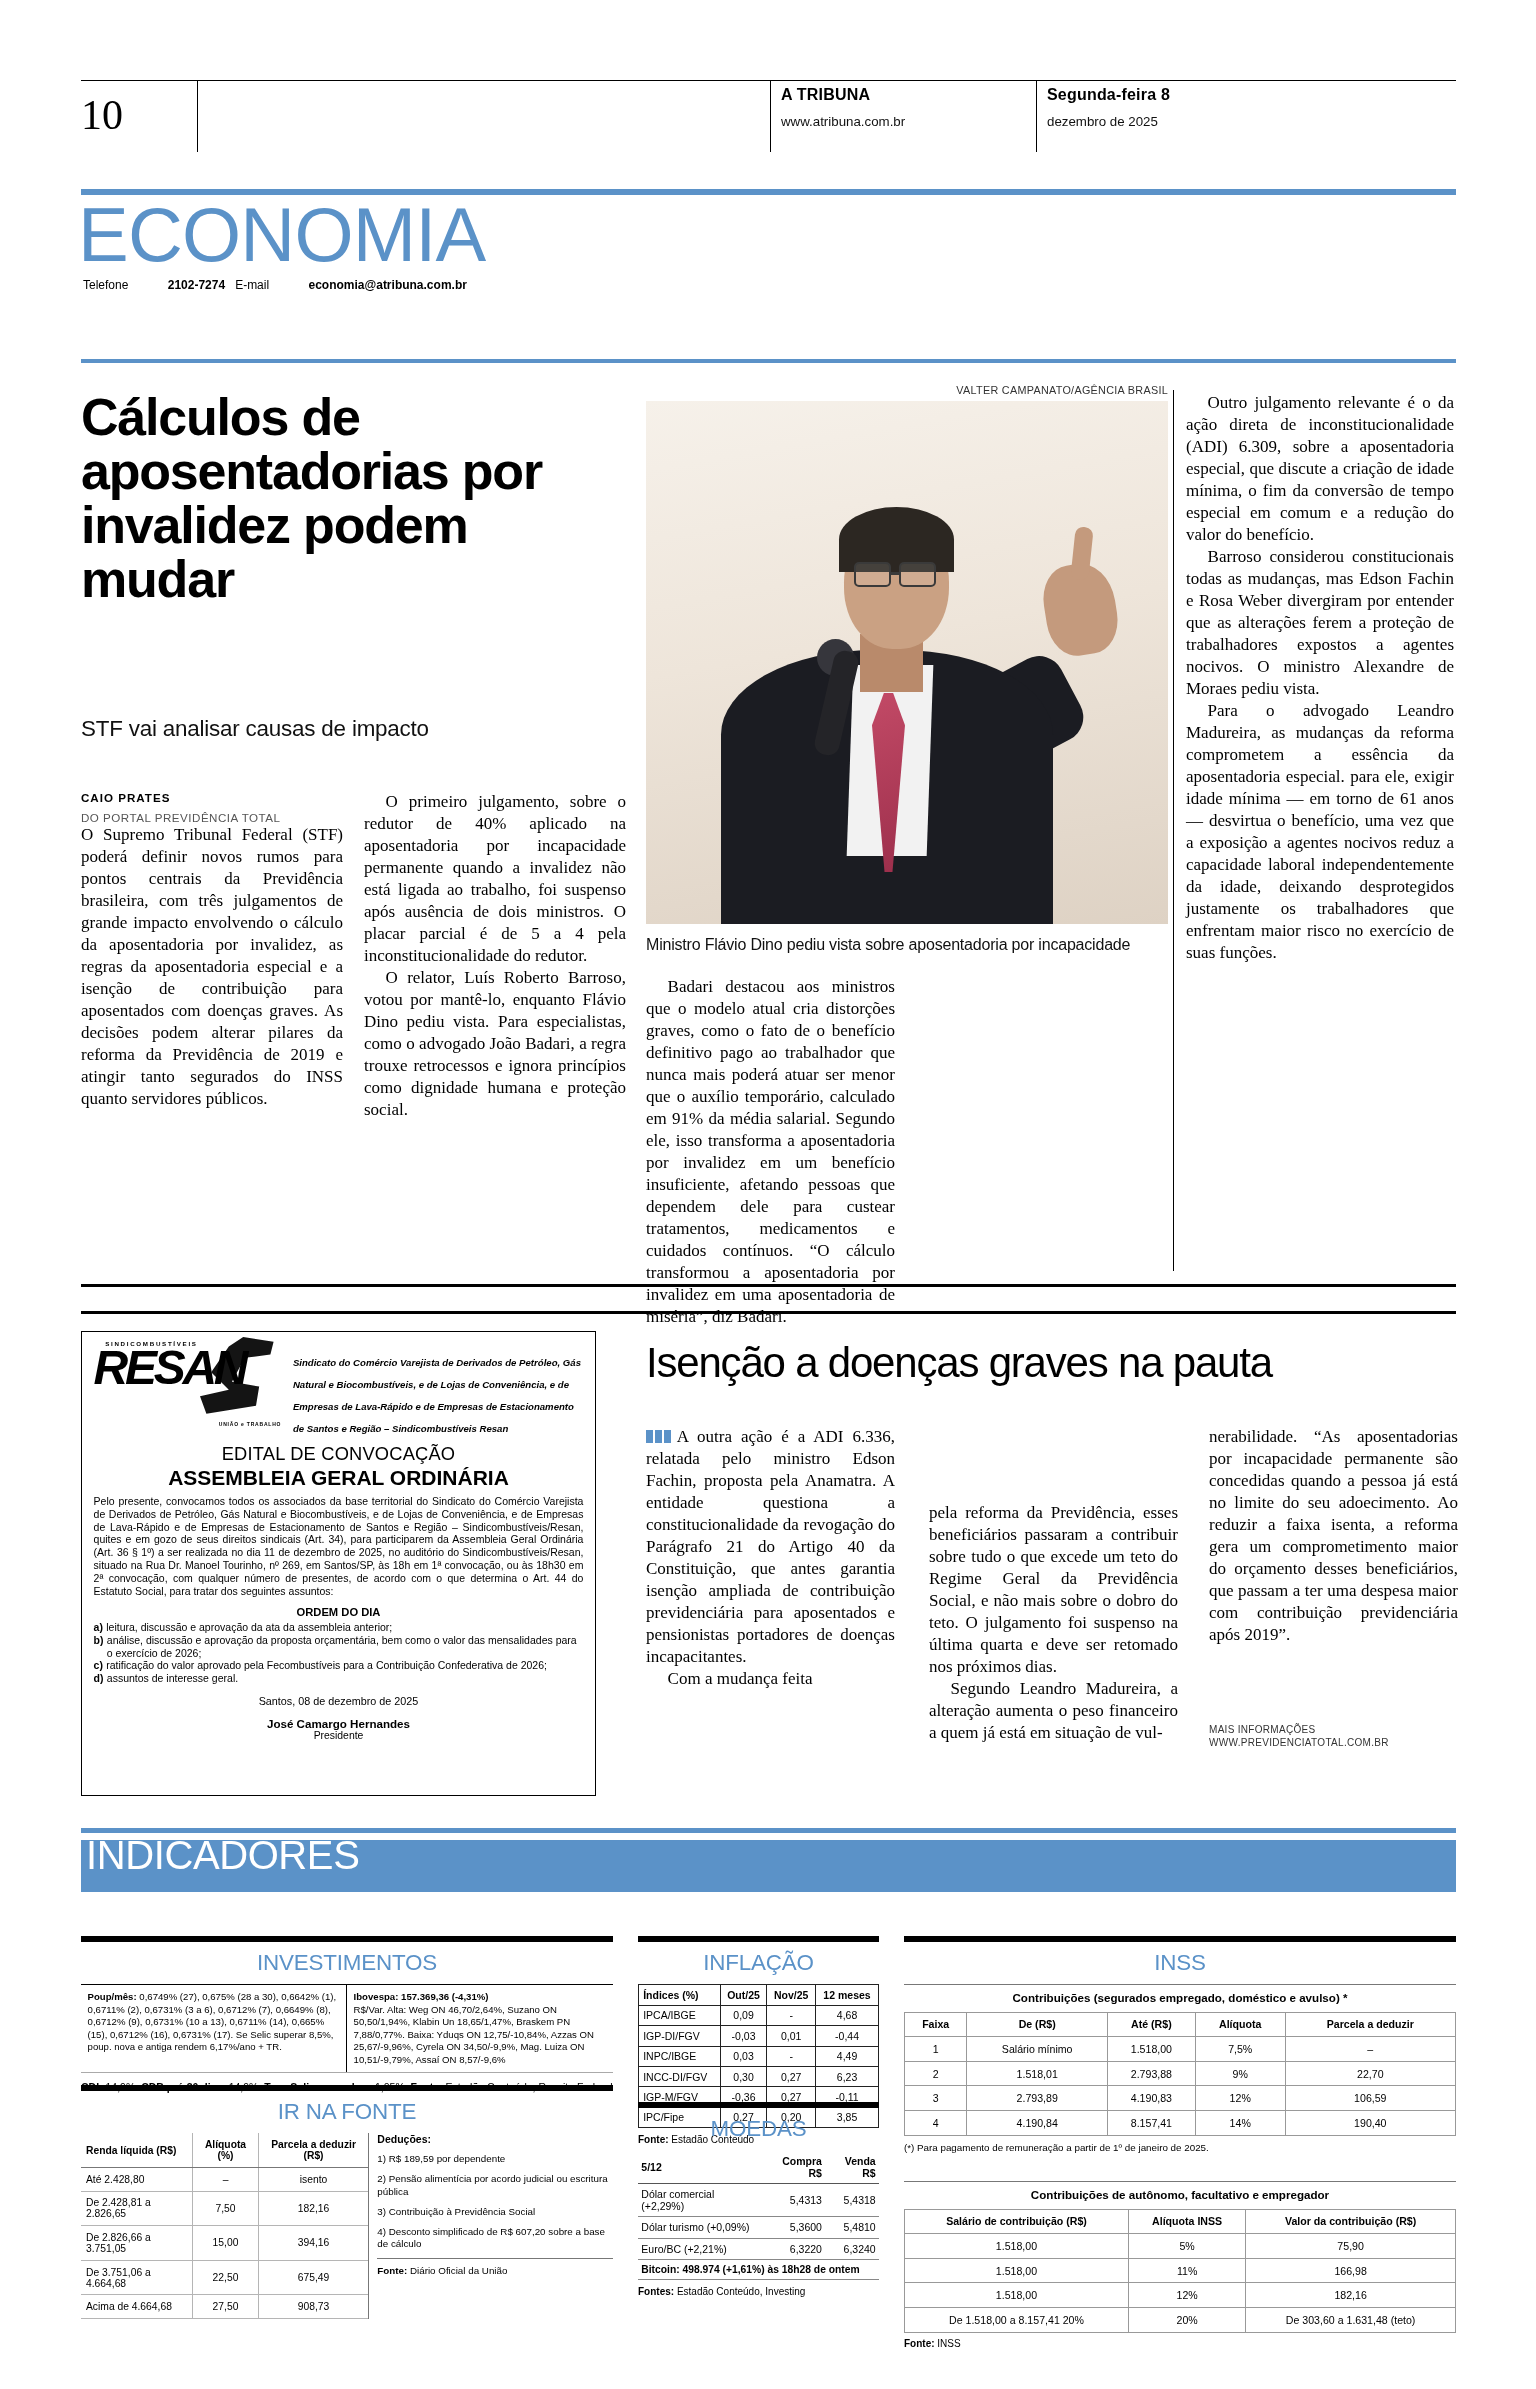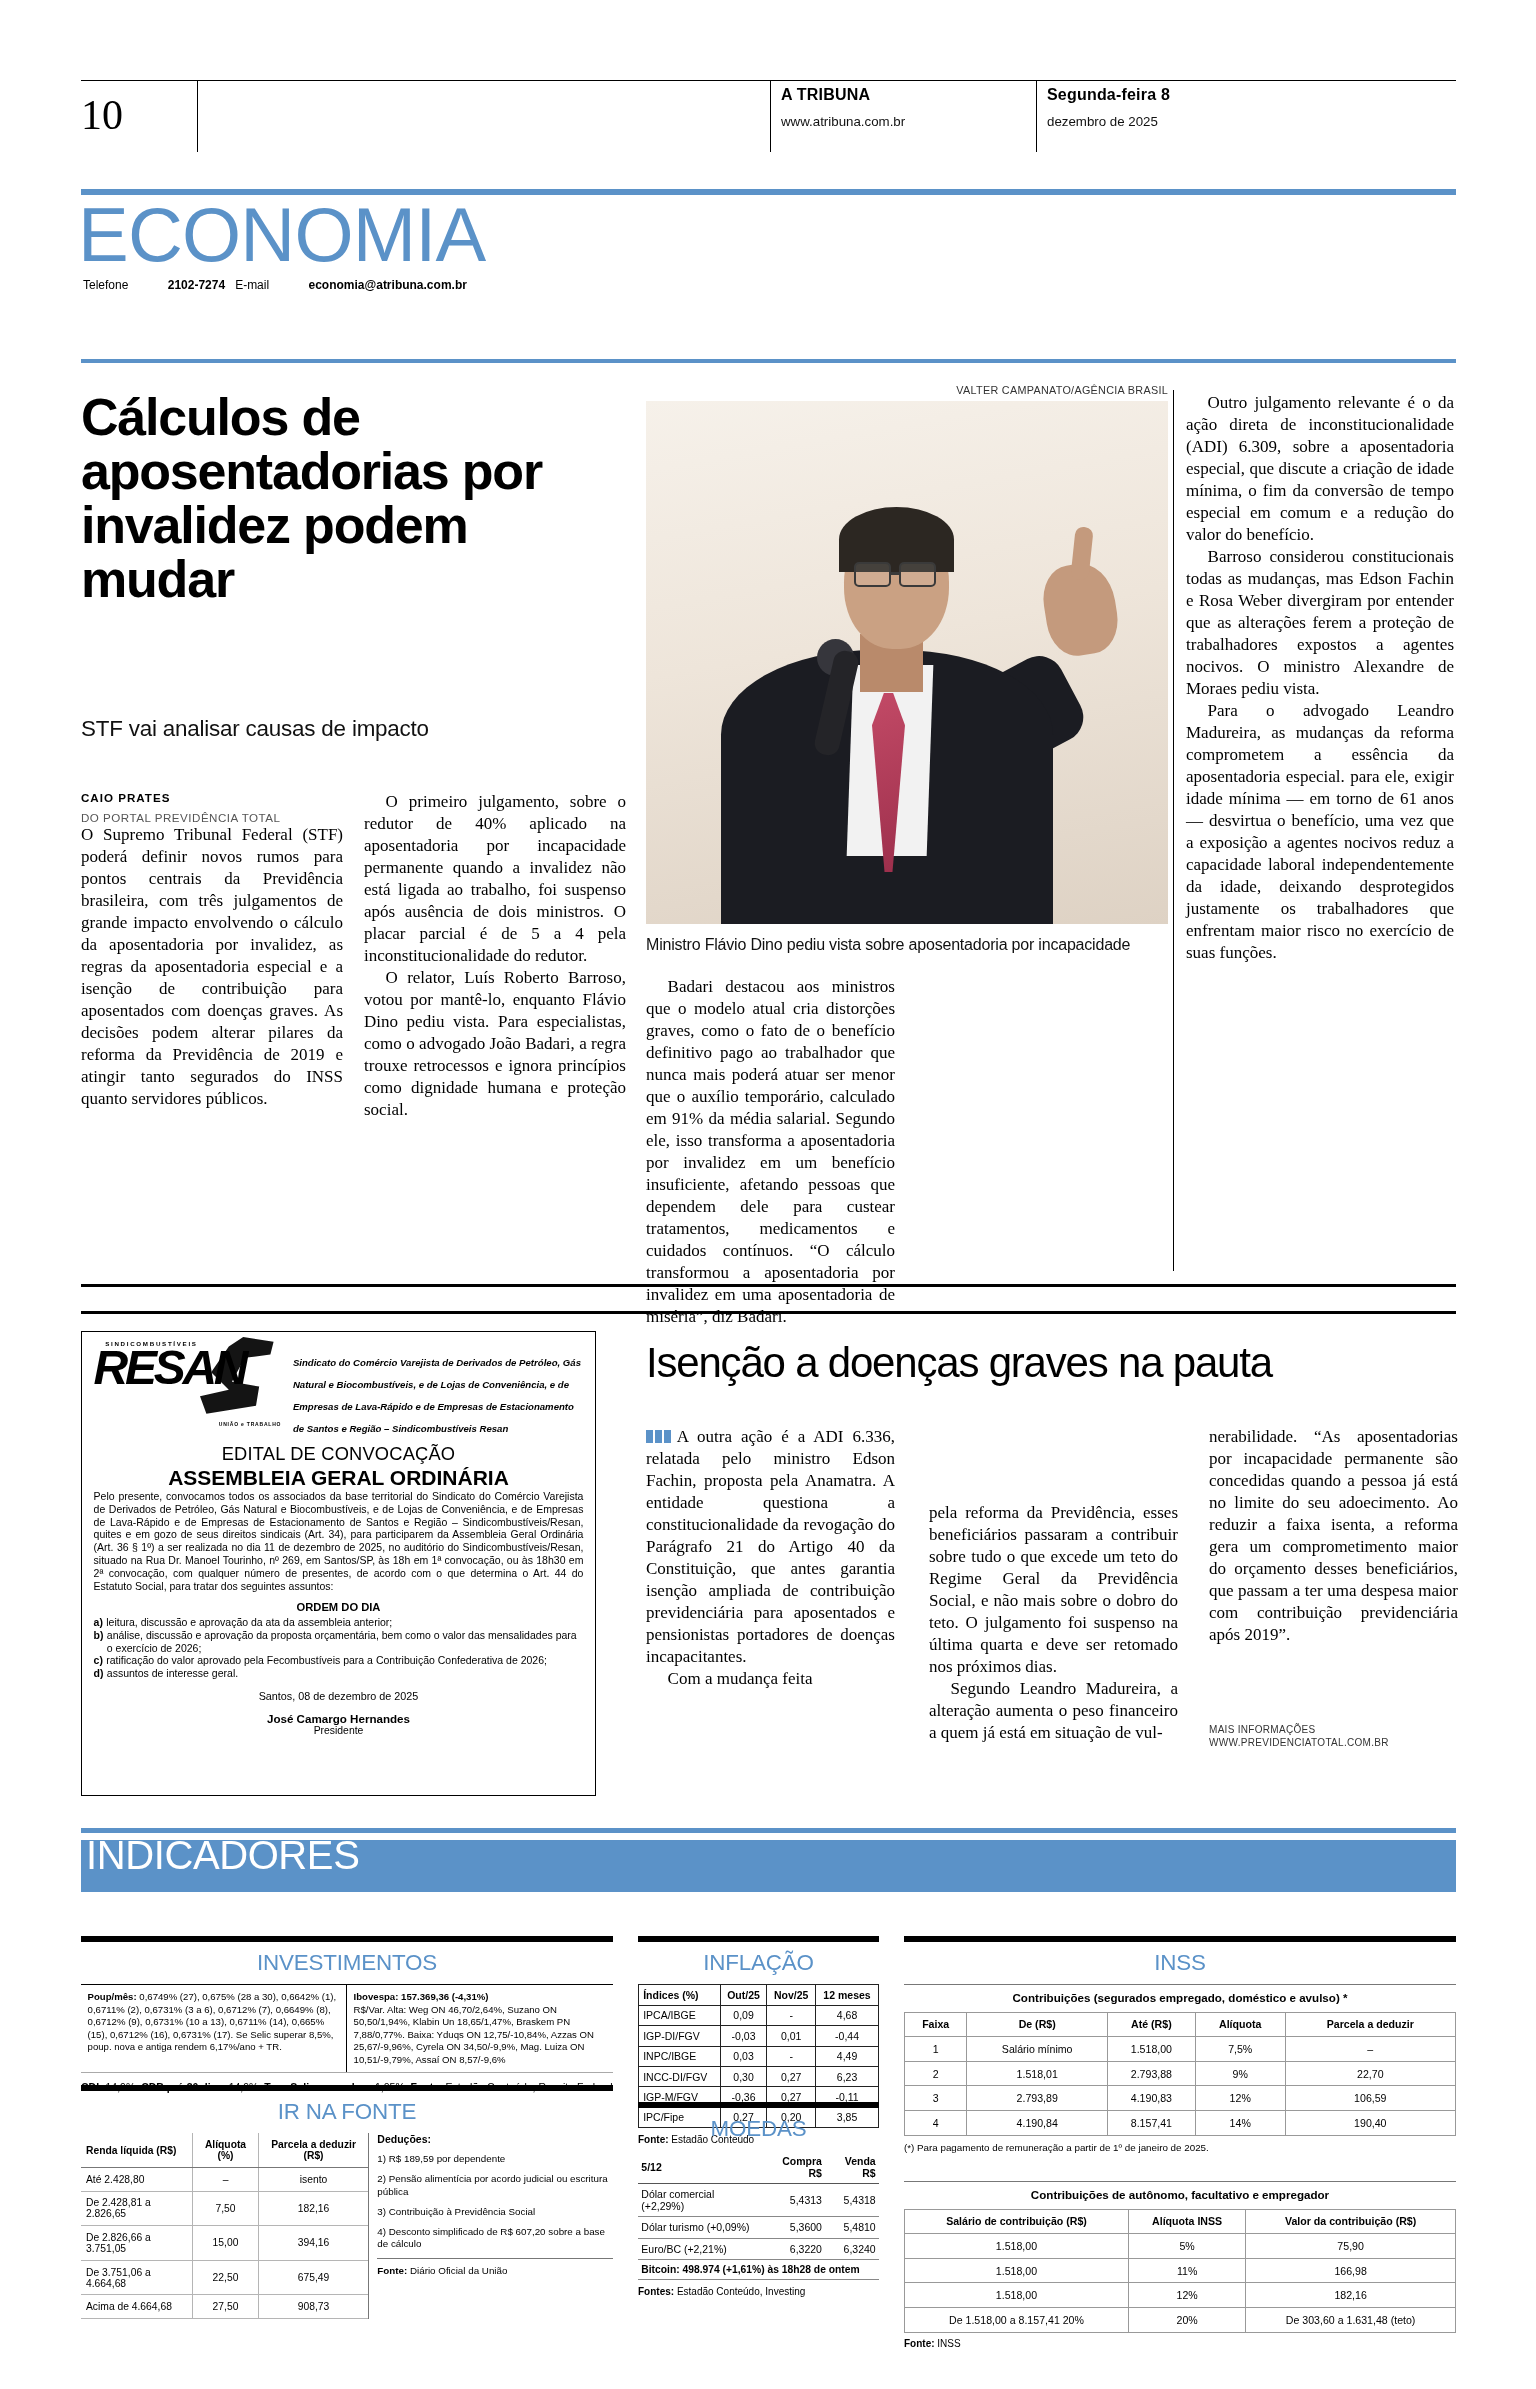--- a/index.html
+++ b/index.html
@@ -119,21 +119,21 @@
   }
   .rl-swoosh {
     position: absolute; left: 100px; top: -3.3px; width: 80px; height: 80px;
     background: #000; clip-path: polygon(62% 0,100% 6%,96% 22%,64% 26%,48% 56%,82% 62%,78% 86%,16% 96%,8% 74%,44% 66%,22% 44%,44% 12%);
     opacity: .92;
   }
   .rl-tag { position: absolute; right: 3.3px; bottom: -3.3px; font-size: 5px; letter-spacing: 0.8px; font-weight: bold; }
   .ad-sind { font-size: 9.6px; line-height: 22px; font-style: italic; font-weight: bold; flex: 1; padding-top: 11.6px; }
   .ad-edital { text-align: center; font-size: 18.3px; margin-top: 3.3px; letter-spacing: 0.2px; }
   .ad-assemb { text-align: center; font-size: 21px; font-weight: bold; margin-top: 0.8px; }
-  .ad-body { font-size: 10.5px; line-height: 12.8px; text-align: justify; }
+  .ad-body { font-size: 10.5px; line-height: 12.8px; text-align: justify; margin-top: 5px; }
   .ad-ordem { text-align: center; font-size: 11.2px; font-weight: bold; margin-top: 8.3px; }
   .ad-items { font-size: 10.5px; line-height: 12.8px; margin-top: 3.3px; }
   .ad-items div { display: flex; gap: 3.3px; }
   .ad-items b { font-weight: bold; }
   .ad-city { text-align: center; font-size: 10.8px; margin-top: 10px; }
   .ad-pres-name { text-align: center; font-size: 11.6px; font-weight: bold; margin-top: 10px; }
   .ad-pres-role { text-align: center; font-size: 10.4px; }
 
   
   .s2-title {

